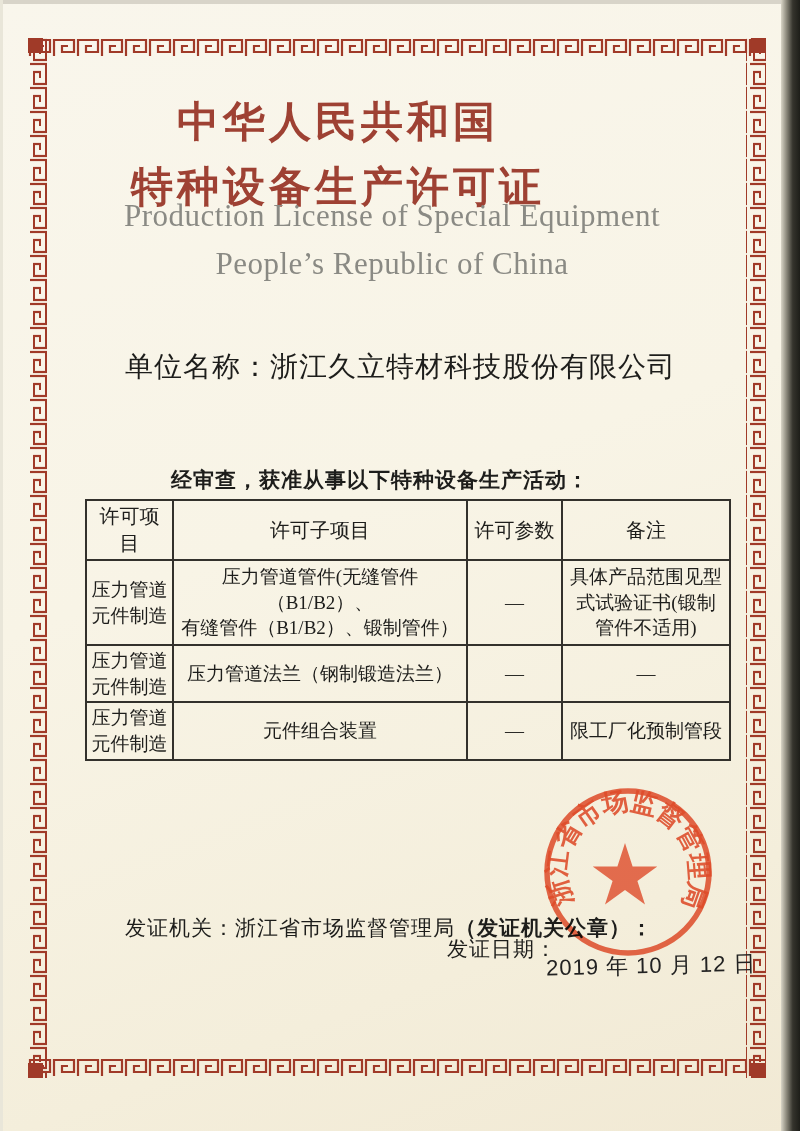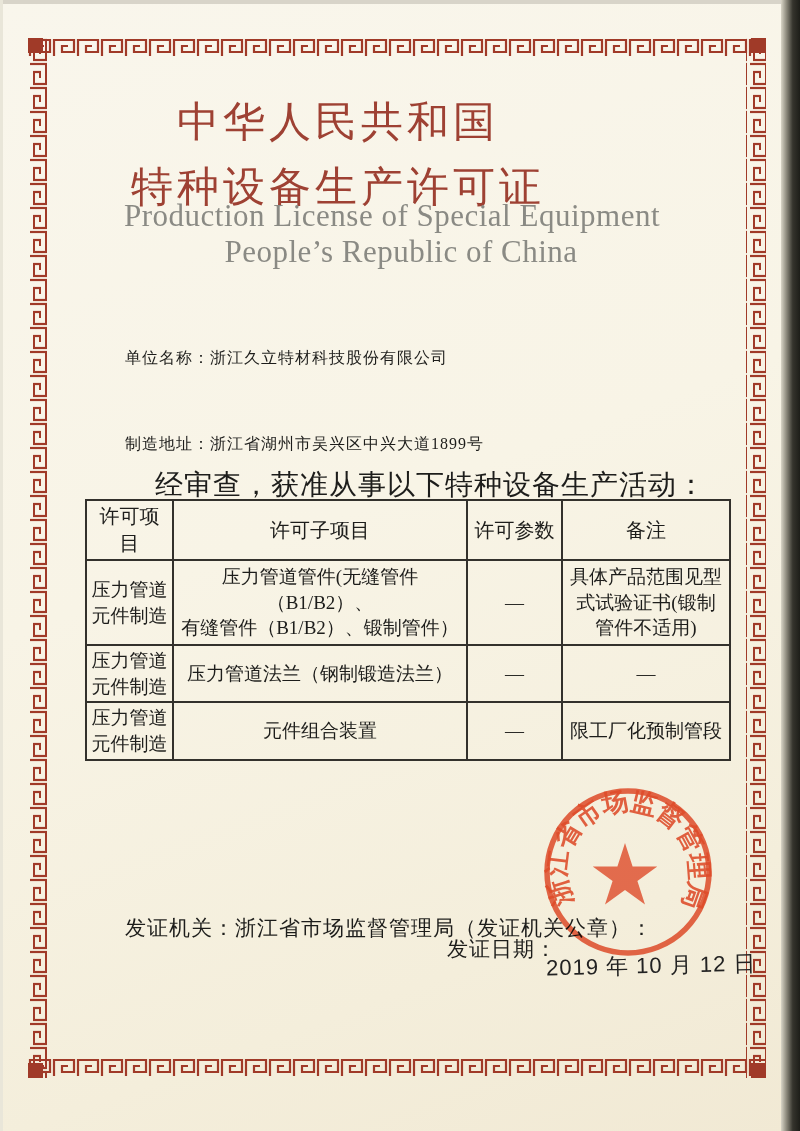--- a/index.html
+++ b/index.html
@@ -13,27 +13,27 @@
     color:#1d1d1b;
   }
   .abs{position:absolute;}
   
   .edge-right{left:781px;top:0;width:19px;height:1131px;
     background:linear-gradient(90deg,#d9d5c7 0%,#8a877a 30%,#35342d 62%,#1e1e19 100%);}
   .edge-top{left:0;top:0;width:800px;height:4px;background:#cfccc0;opacity:.8;}
   .edge-left{left:0;top:0;width:3px;height:1131px;background:#e9e6d9;}
   
   .title-cn{left:0;width:676px;text-align:center;color:#9e4133;
-    font-weight:normal;font-size:42px;letter-spacing:4px;line-height:1.1;}
+    font-weight:bold;font-size:42px;letter-spacing:4px;line-height:1.1;}
   .title-en{left:0;width:784px;text-align:center;color:#8a8a84;
     font-size:31px;letter-spacing:.5px;}
   .license-no{right:100px;top:283px;font-size:21px;letter-spacing:.5px;}
   
-  .info-line{left:125px;font-size:16px;letter-spacing:1px;white-space:nowrap;font-family:Liberation Serif, serif;}
-  .approval{left:155px;top:466px;font-size:28px;letter-spacing:1px;}
+  .info-line{left:125px;font-size:28px;letter-spacing:1px;white-space:nowrap;font-family:Liberation Serif, serif;}
+  .approval{left:171px;top:466px;font-size:21px;letter-spacing:1px;font-weight:bold;}
   
   table.lic{position:absolute;left:85px;top:499px;width:644px;
     border-collapse:collapse;table-layout:fixed;}
   table.lic th,table.lic td{
     border:2px solid #33312c;text-align:center;vertical-align:middle;
     font-weight:normal;padding:2px 4px;line-height:1.35;
     font-size:19px;white-space:pre-line;}
   table.lic th{font-size:20px;height:31px;}
   
   .foot{font-size:21px;letter-spacing:1px;white-space:nowrap;text-align:center;}
@@ -62,28 +62,25 @@
     <rect x="718" y="0" width="20" height="1040" fill="url(#mv)"></rect>
     <rect x="0" y="0" width="15" height="15" fill="#a03a28"></rect>
     <rect x="723" y="0" width="15" height="15" fill="#a03a28"></rect>
     <rect x="0" y="1025" width="15" height="15" fill="#a03a28"></rect>
     <rect x="723" y="1025" width="15" height="15" fill="#a03a28"></rect>
   </svg>
 
   <div class="abs title-cn" style="top:99px;">中华人民共和国</div>
   <div class="abs title-cn" style="top:164px;">特种设备生产许可证</div>
   <div class="abs title-en" style="top:198px;">Production License of Special Equipment</div>
-  <div class="abs title-en" style="top:234px;padding-left:9px;">People’s Republic of China</div>
+  <div class="abs title-en" style="top:246px;">People’s Republic of China</div>
 
 
   <div class="abs info-line" style="top:348px;">
     <span>单位名称：</span><span>浙江久立特材科技股份有限公司</span>
-  </div>
-  <div class="abs info-line" style="top:434px;">
-    <span>制造地址：</span><span>浙江省湖州市吴兴区中兴大道1899号</span>
   </div>
   <div class="abs approval">经审查，获准从事以下特种设备生产活动：</div>
 
   <table class="lic">
     <colgroup>
       <col style="width:87px">
         <col style="width:294px">
         <col style="width:95px">
         <col style="width:168px">
     </colgroup>
@@ -117,21 +114,21 @@
       <td>元件组合装置</td>
       <td>—</td>
       <td>限工厂化预制管段</td>
     </tr>
   </tbody>
     </table>
 
   <div class="abs foot" style="left:125px;top:914px;">
     <span>发证机关：</span><span>浙江省市场监督管理局</span>
   </div>
-  <div class="abs foot" style="left:455px;top:914px;">（发证机关公章）：</div>
+  <div class="abs foot" style="left:455px;top:914px;font-weight:bold;">（发证机关公章）：</div>
 
   <div class="abs foot" style="left:447px;top:935px;">发证日期：</div>
   <div class="abs date-sans issue-date" style="left:546px;top:951px;">2019 年 10 月 12 日</div>
 
   <svg class="abs seal" style="left:513px;top:757px;" width="230" height="230" aria-hidden="true">
     <defs>
       <path id="sealArc" d="M 61.3,146 A 62,62 0 1 1 168.7,146" fill="none"></path>
     </defs>
     <circle cx="115" cy="115" r="81" fill="none" stroke="#e8502f" stroke-width="5.5" opacity="0.85"></circle>
     <polygon points="112,86 119.6,109.5 144.3,109.5 124.4,124 132,147.5 112,133 92,147.5 99.6,124 79.7,109.5 104.4,109.5" fill="#e8502f" opacity="0.8"></polygon>

